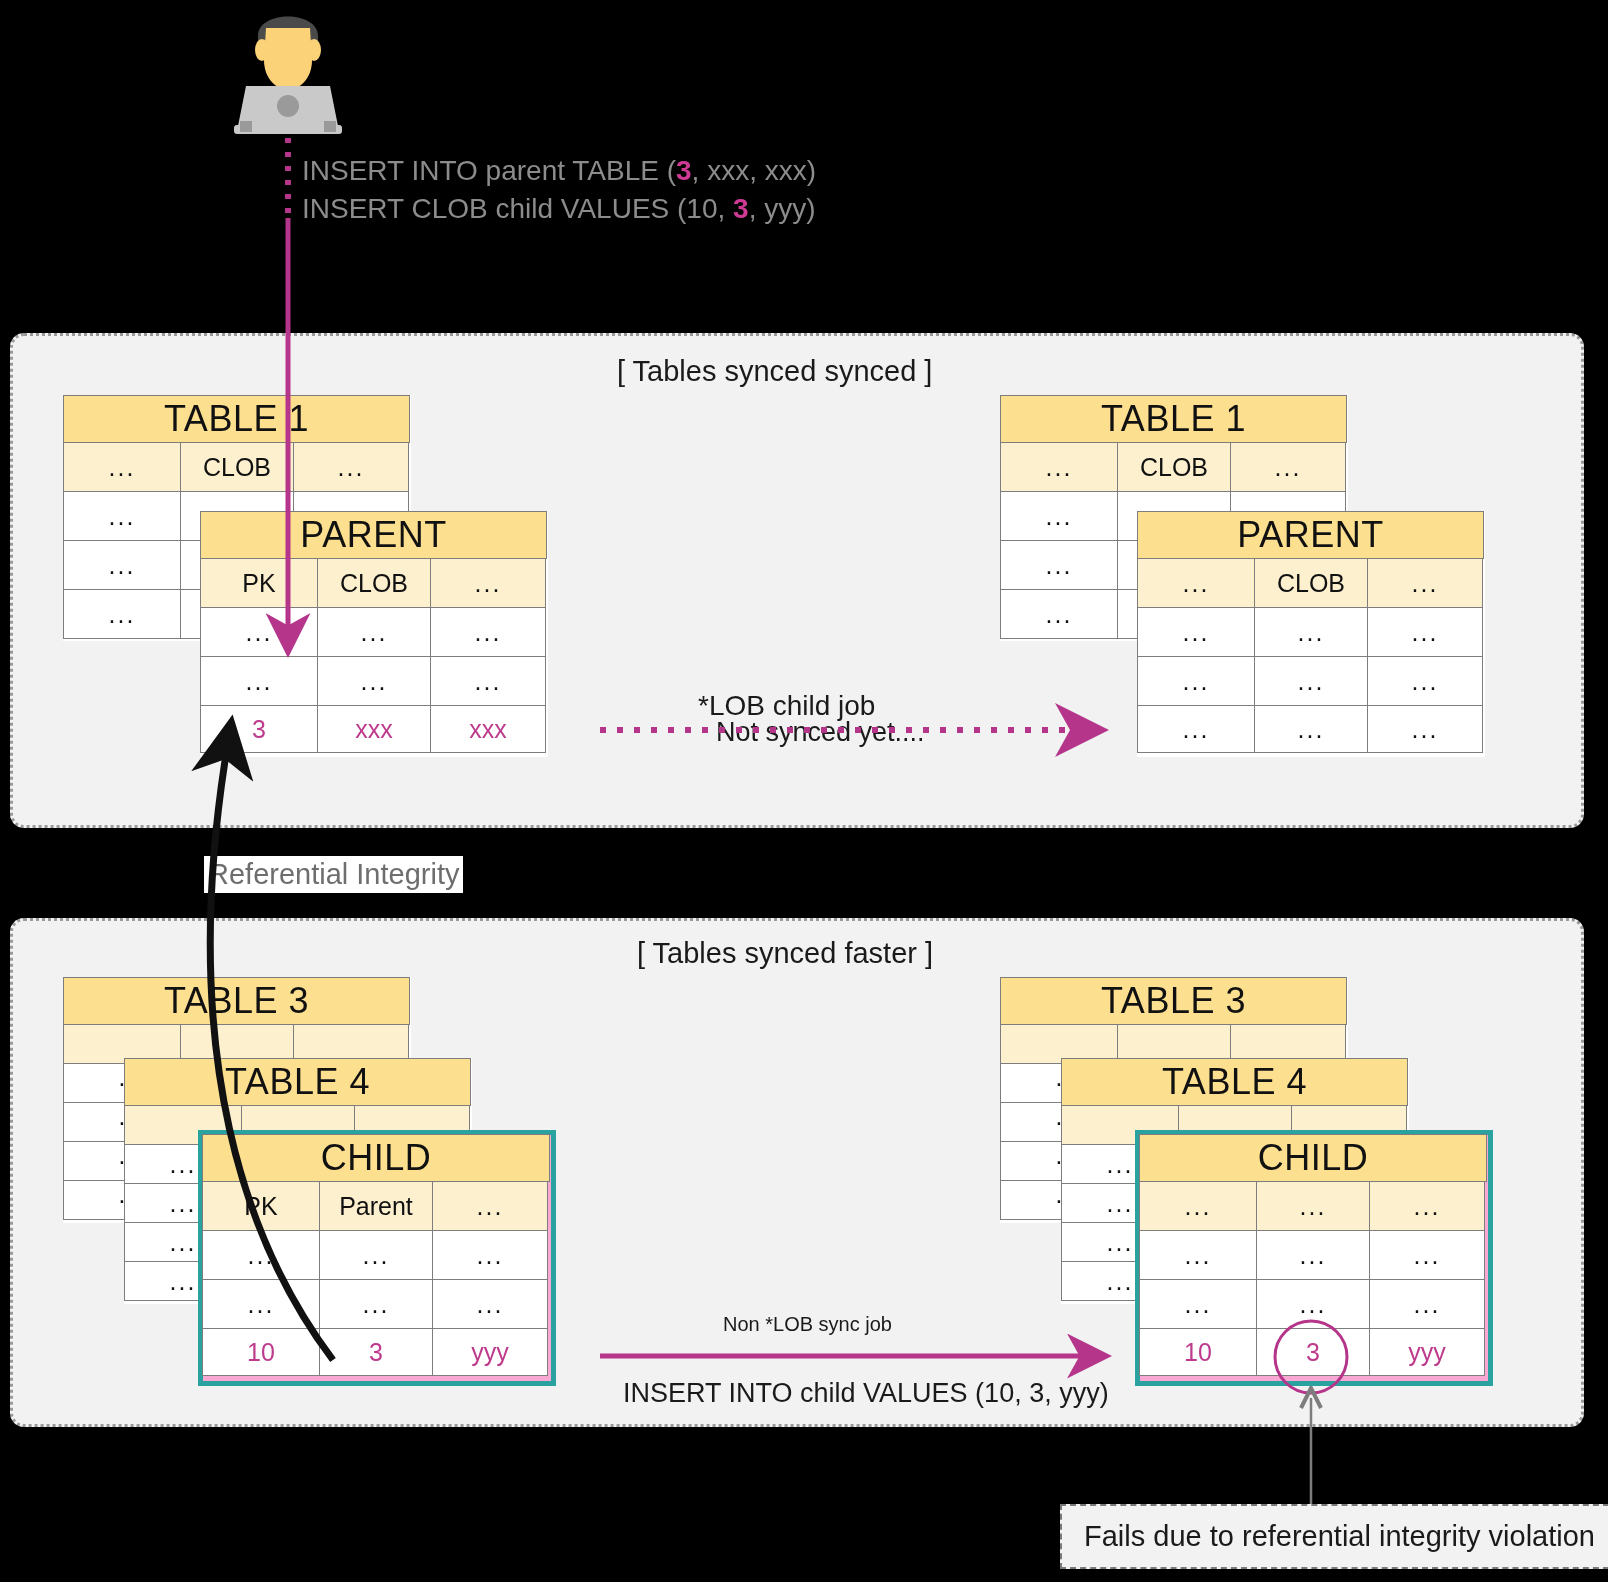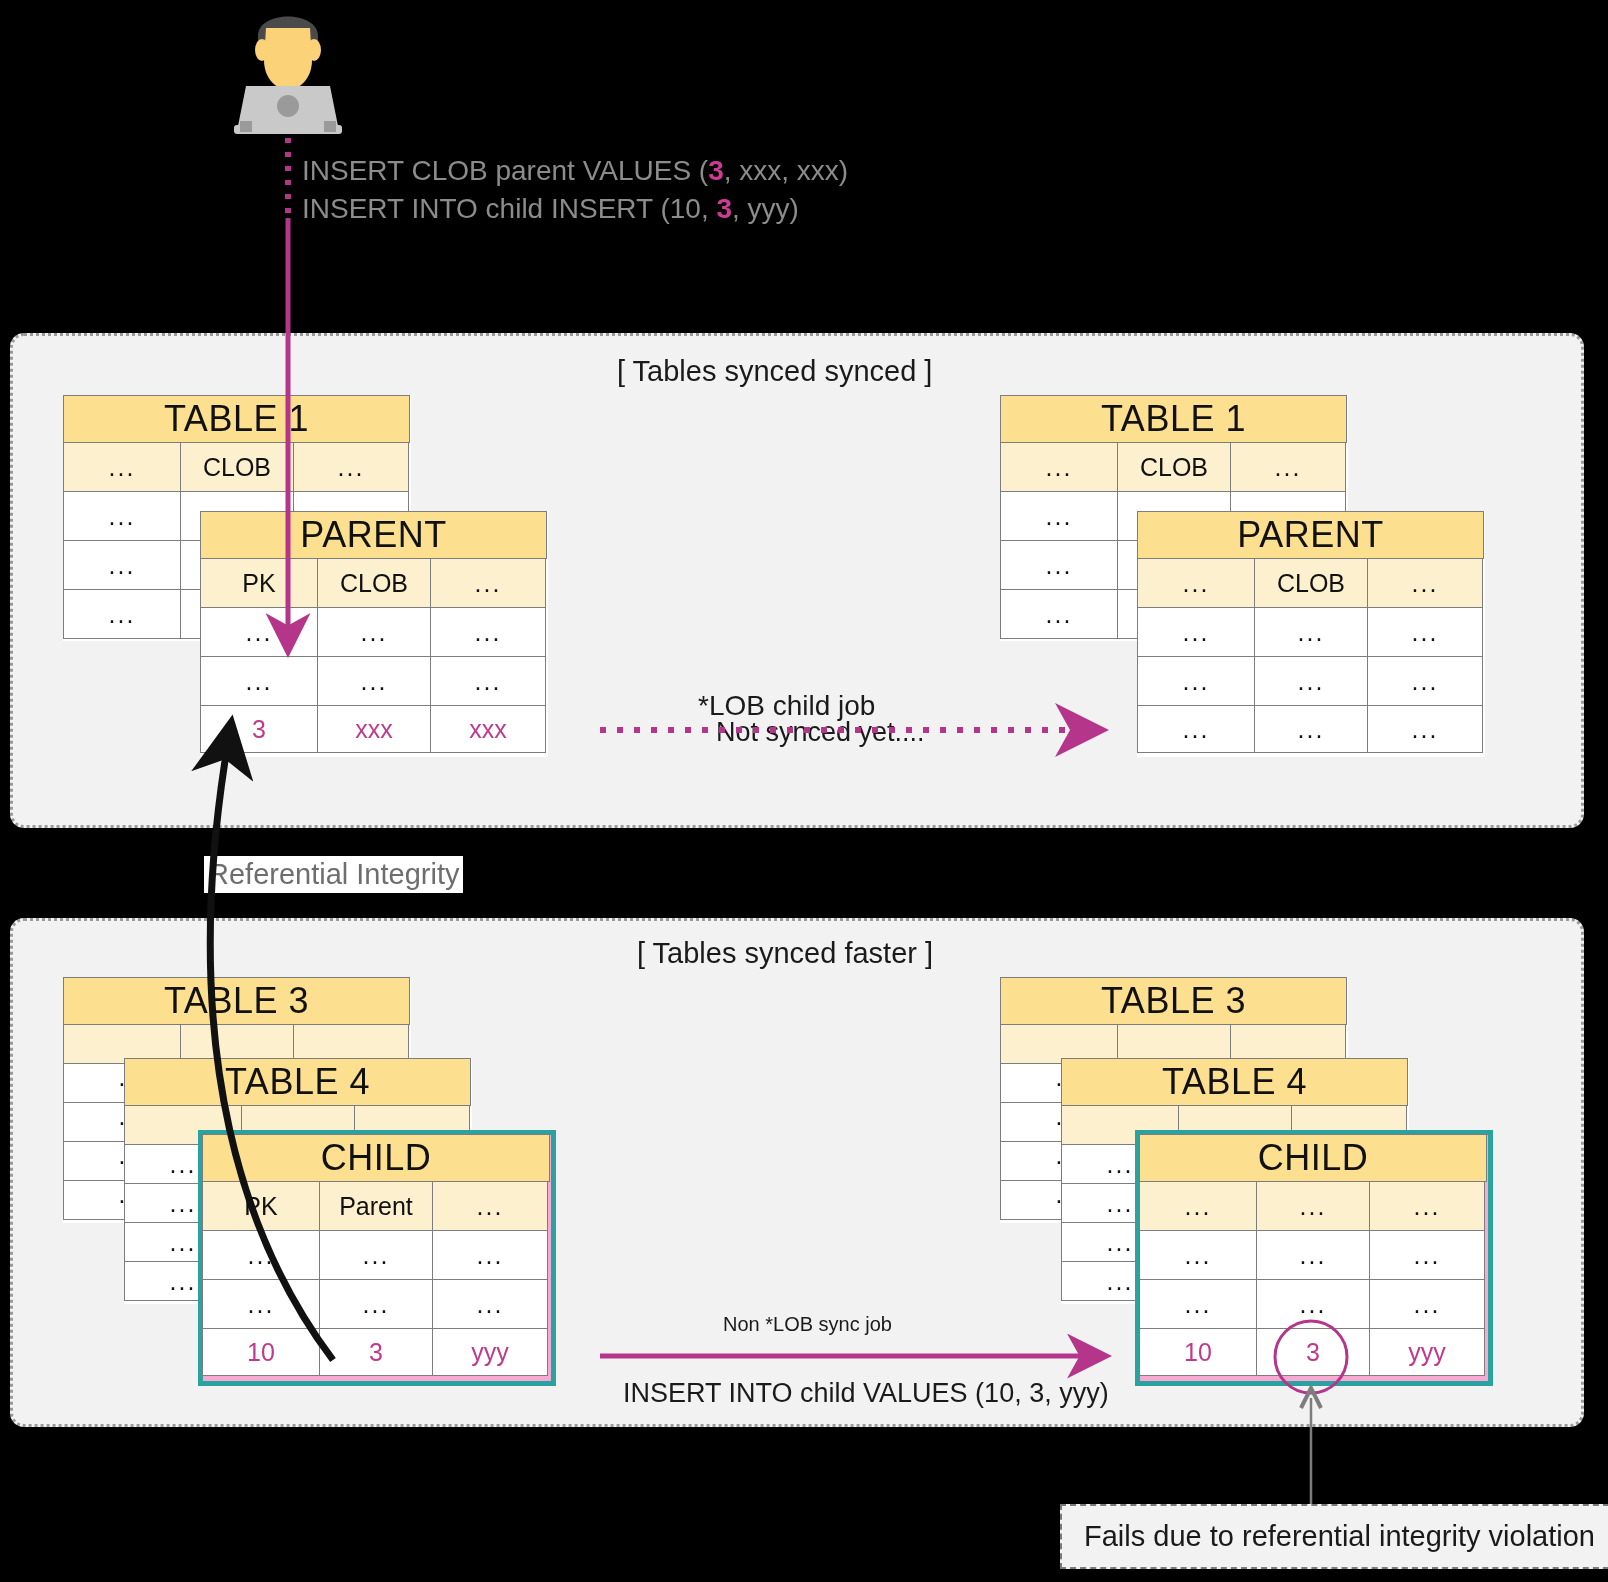--- a/index.html
+++ b/index.html
@@ -56,24 +56,24 @@
 
     <path d="M14 84 L98 84 L106 124 L6 124 Z" fill="#c9c9c9"></path>
     <circle cx="56" cy="104" r="11" fill="#9a9a9a"></circle>
     <rect x="2" y="123" width="108" height="9" rx="3" fill="#c9c9c9"></rect>
     <rect x="8" y="119" width="12" height="11" fill="#9a9a9a"></rect>
     <rect x="92" y="119" width="12" height="11" fill="#9a9a9a"></rect>
   </svg>
 </div>
 
 <div class="sqlline" style="left:302px;top:155px;">
-  <span>INSERT CLOB parent VALUES (</span><span class="hl">3</span><span>, xxx, xxx)</span>
+  <span>INSERT INTO parent TABLE (</span><span class="hl">3</span><span>, xxx, xxx)</span>
 </div>
 <div class="sqlline" style="left:302px;top:193px;">
-  <span>INSERT INTO child INSERT (10, </span><span class="hl">3</span><span>, yyy)</span>
+  <span>INSERT CLOB child VALUES (10, </span><span class="hl">3</span><span>, yyy)</span>
 </div>
 
 <div class="panel" style="left:10px;top:333px;width:1568px;height:489px;"></div>
 
 <div class="lbl" style="left:617px;top:355px;font-size:29px;">[ Tables synced synced ]</div>
 
 <div class="tbl" style="left:63px;top:395px;width:348px;height:246px;">
   <div class="row">
     <div class="cell title" style="width:348px;height:48px;">TABLE 1</div>
   </div>

